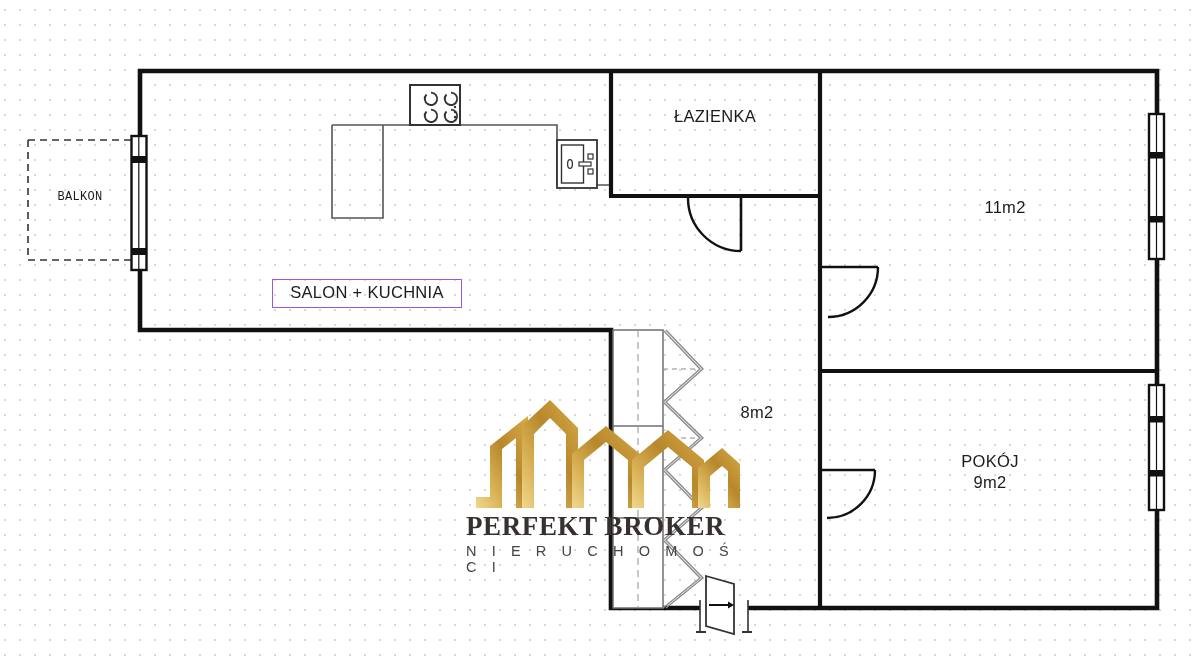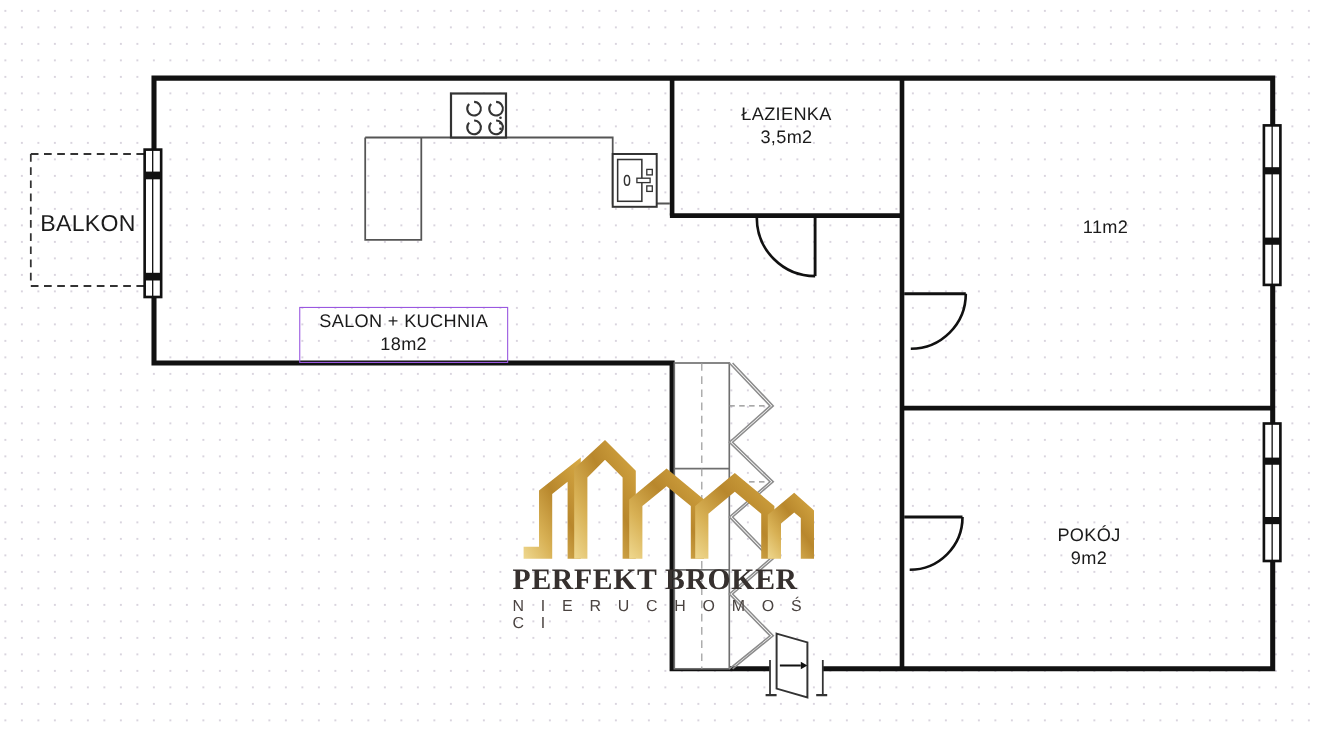--- a/index.html
+++ b/index.html
@@ -50,48 +50,48 @@
     display: block;
     font-size: 16.5px;
     letter-spacing: 0.3px;
   }
   .label-balkon {
     left: 20px;
     top: 190px;
     width: 120px;
     font-size: 16px;
   }
-  .label-balkon .rl-name { font-size: 21px; }
+  .label-balkon .rl-name { font-size: 12px; font-family: Liberation Mono, monospace; }
   .label-salon {
     left: 272px;
     top: 279px;
     width: 190px;
     border: 1.6px solid #9a58e0;
     background: rgba(255,255,255,0.0);
     padding: 2px 0 4px 0;
     box-sizing: border-box;
   }
   .label-lazienka {
     left: 635px;
-    top: 94px;
+    top: 106px;
     width: 160px;
   }
   .label-sypialnia {
     left: 915px;
     top: 197px;
     width: 180px;
   }
   .label-przedpokoj {
     left: 672px;
     top: 402px;
     width: 170px;
   }
   .label-pokoj {
     left: 920px;
-    top: 477px;
+    top: 451px;
     width: 140px;
   }
 
   
   #watermark {
     position: absolute;
     left: 466px;
     top: 398px;
     width: 284px;
     height: 178px;
@@ -259,33 +259,32 @@
       <path d="M 728 601.5 L 734 605 L 728 608.5 Z" fill="#111111"></path>
     </g>
   </svg>
 
   <div class="room-label label-balkon">
     <span class="rl-name">BALKON</span>
   </div>
 
   <div class="room-label label-salon">
     <span class="rl-name">SALON + KUCHNIA</span>
-    <span class="rl-area">18m2</span>
   </div>
 
   <div class="room-label label-lazienka">
     <span class="rl-name">ŁAZIENKA</span>
-    <span class="rl-area">3,5m2</span>
   </div>
 
   <div class="room-label label-sypialnia">
     <span class="rl-area">11m2</span>
   </div>
 
   <div class="room-label label-przedpokoj">
+    <span class="rl-area">8m2</span>
   </div>
 
   <div class="room-label label-pokoj">
     <span class="rl-name">POKÓJ</span>
     <span class="rl-area">9m2</span>
   </div>
 
   <div id="watermark">
     <svg id="wm-mark" viewBox="0 0 272 112">
       <g fill="url(#goldGrad)">

